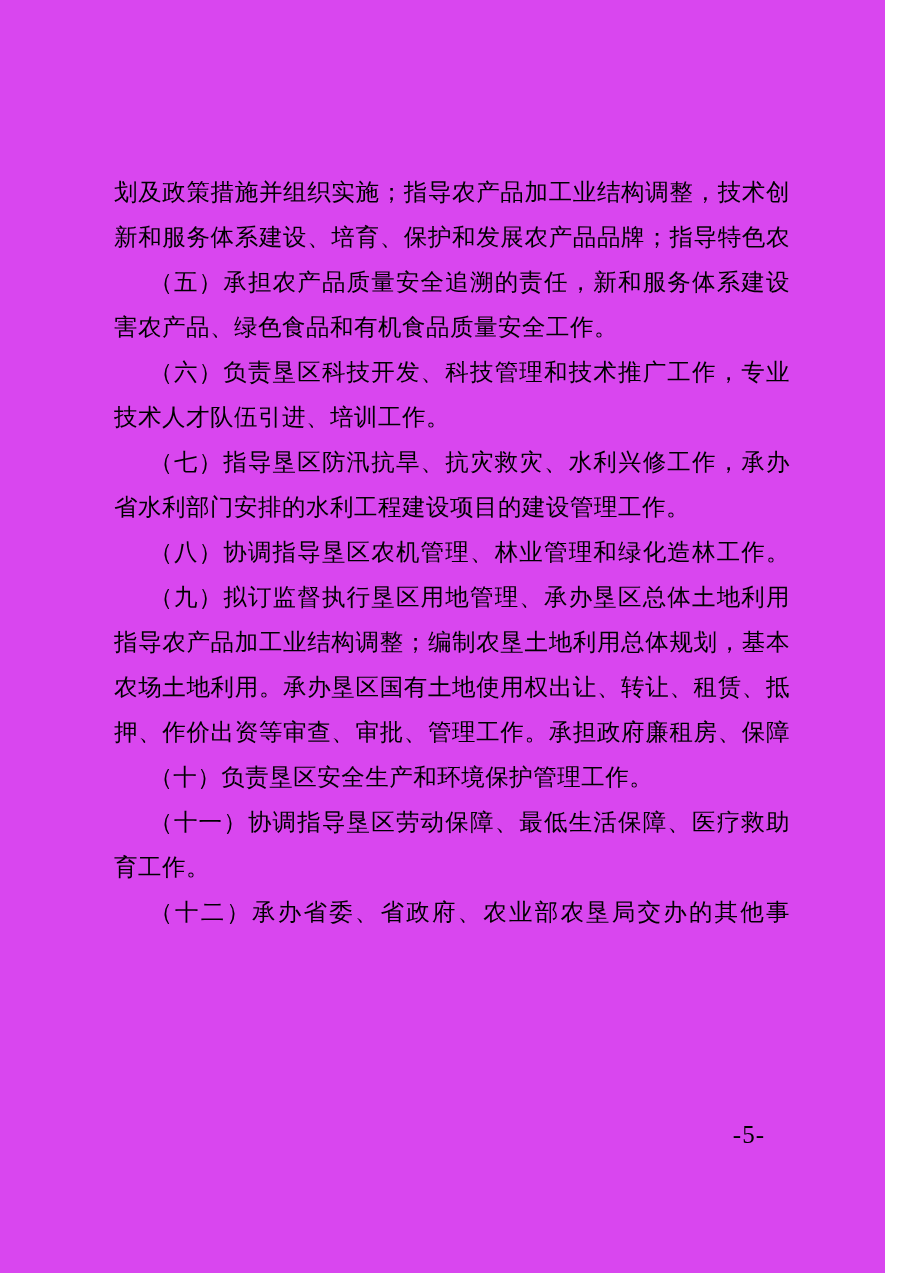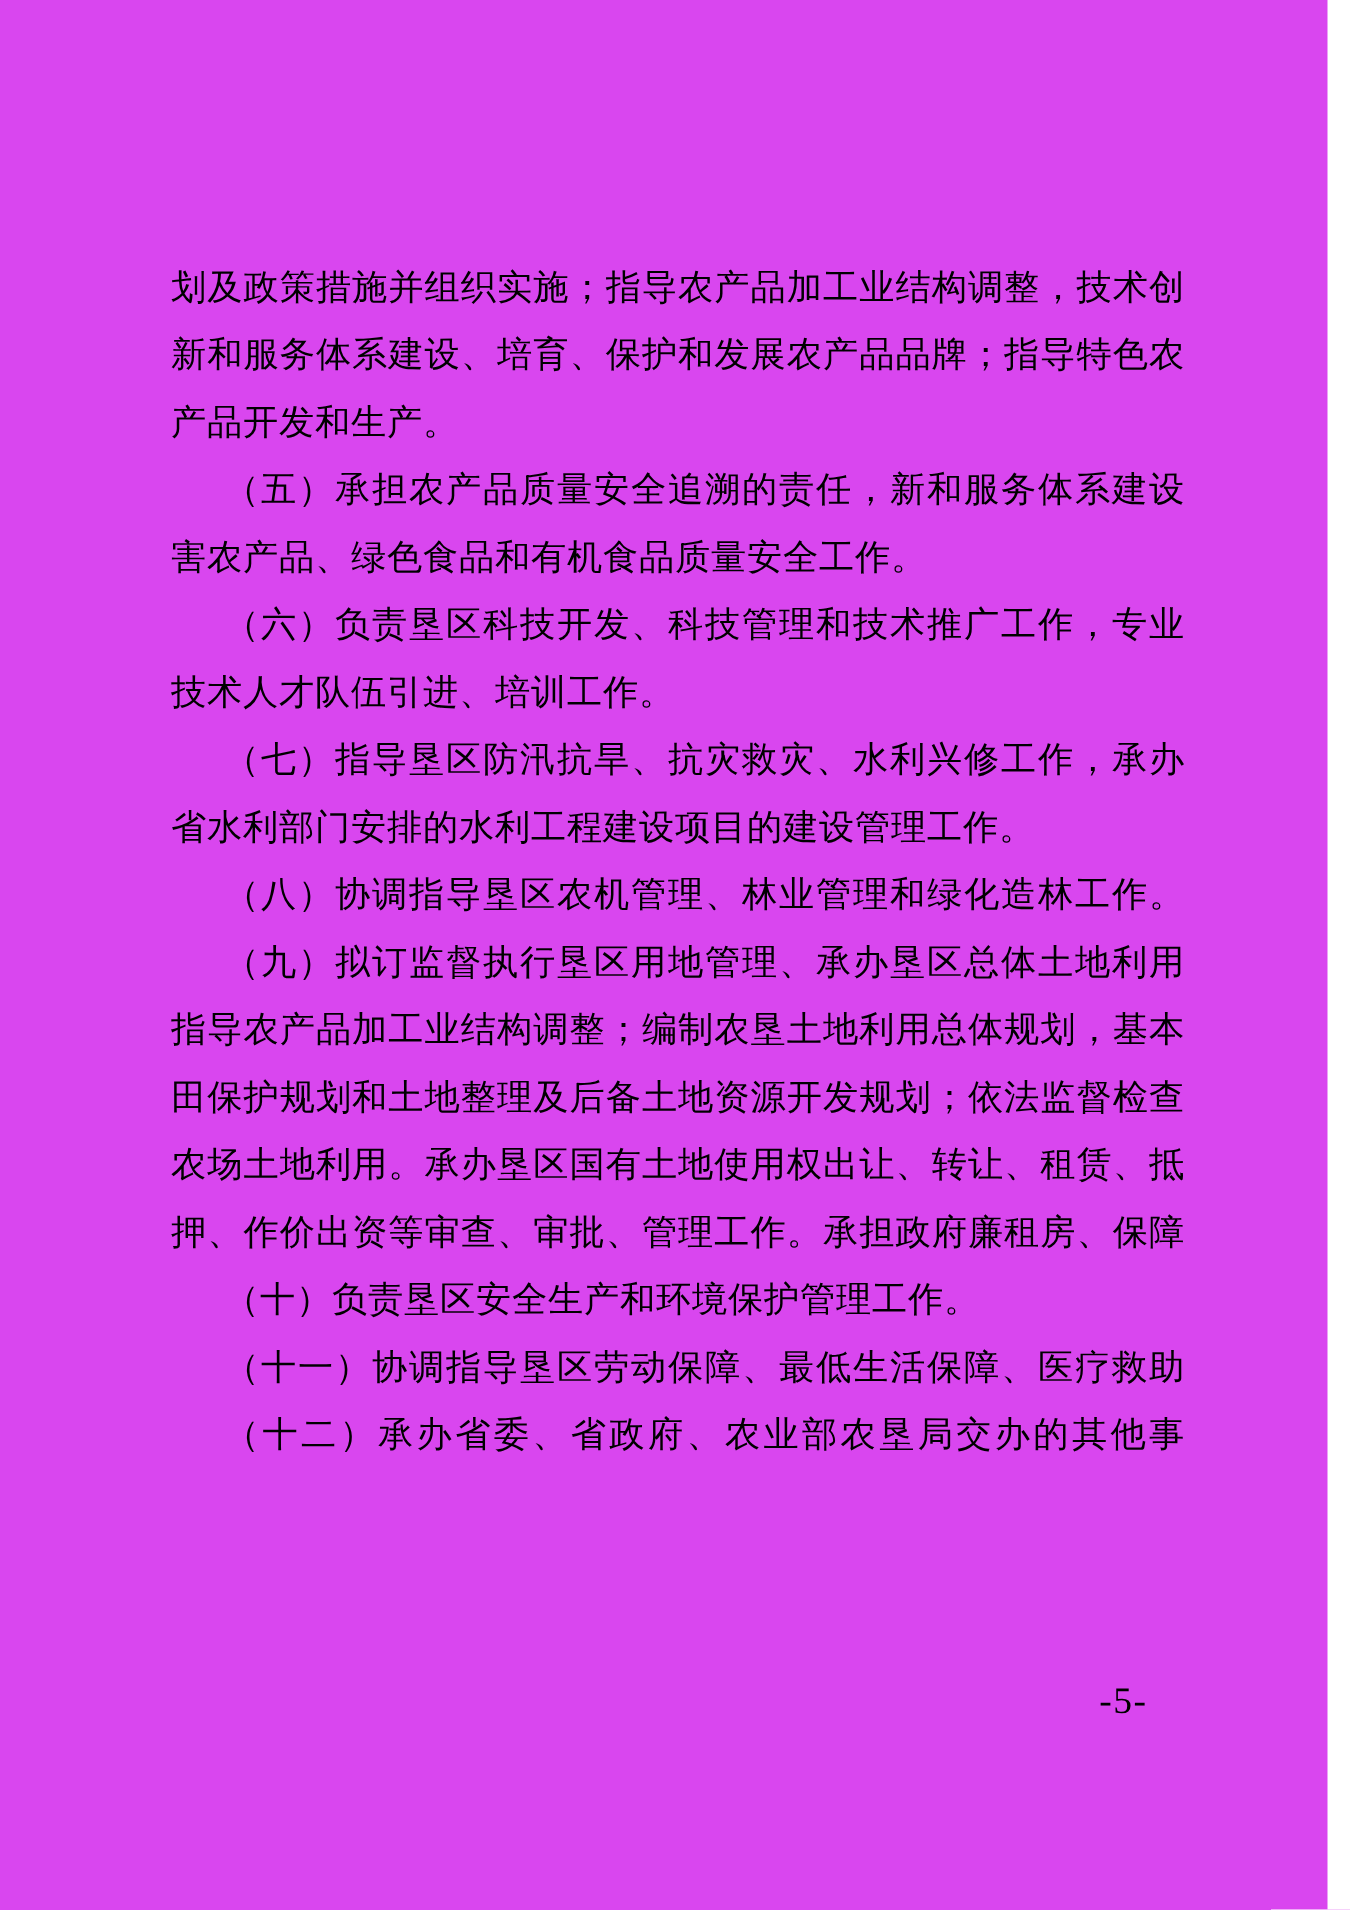--- a/index.html
+++ b/index.html
@@ -52,31 +52,30 @@
     color: #000000;
   }
 </style>
 </head>
 <body>
 
 <div class="page">
   <div class="doc-body">
     <div class="ln fill">划及政策措施并组织实施；指导农产品加工业结构调整，技术创</div>
     <div class="ln fill">新和服务体系建设、培育、保护和发展农产品品牌；指导特色农</div>
-    <div class="ln">产品开发和生产。</div>
     <div class="ln ind fill">（五）承担农产品质量安全追溯的责任，新和服务体系建设</div>
     <div class="ln">害农产品、绿色食品和有机食品质量安全工作。</div>
     <div class="ln ind fill">（六）负责垦区科技开发、科技管理和技术推广工作，专业</div>
     <div class="ln">技术人才队伍引进、培训工作。</div>
     <div class="ln ind fill">（七）指导垦区防汛抗旱、抗灾救灾、水利兴修工作，承办</div>
     <div class="ln">省水利部门安排的水利工程建设项目的建设管理工作。</div>
     <div class="ln ind fill">（八）协调指导垦区农机管理、林业管理和绿化造林工作。</div>
     <div class="ln ind fill">（九）拟订监督执行垦区用地管理、承办垦区总体土地利用</div>
     <div class="ln fill">指导农产品加工业结构调整；编制农垦土地利用总体规划，基本农</div>
-    <div class="ln fill">田保护规划和土地整理及后备土地资源开发规划；依法监督检查</div>
     <div class="ln fill">农场土地利用。承办垦区国有土地使用权出让、转让、租赁、抵</div>
     <div class="ln fill">押、作价出资等审查、审批、管理工作。承担政府廉租房、保障</div>
     <div class="ln ind">（十）负责垦区安全生产和环境保护管理工作。</div>
     <div class="ln ind fill">（十一）协调指导垦区劳动保障、最低生活保障、医疗救助</div>
+    <div class="ln">育工作。</div>
     <div class="ln ind fill">（十二）承办省委、省政府、农业部农垦局交办的其他事项。</div>
   </div>
   <div class="page-number">-5-</div>
 </div>
 
 </body></html>

